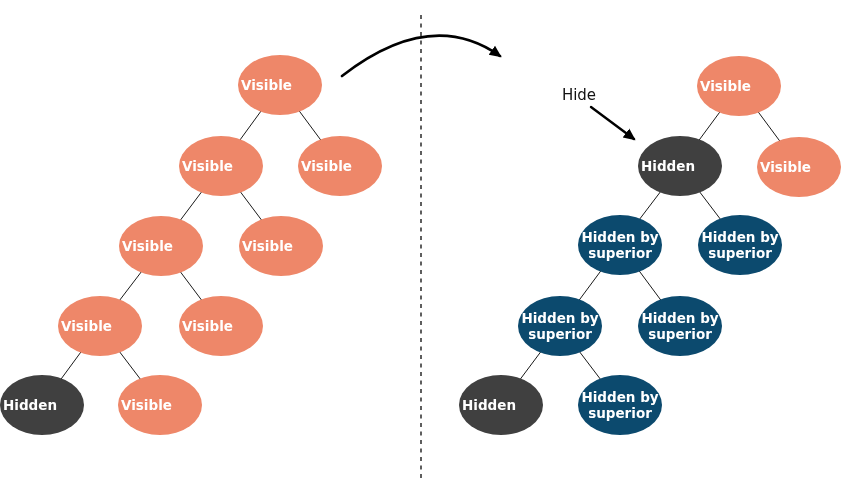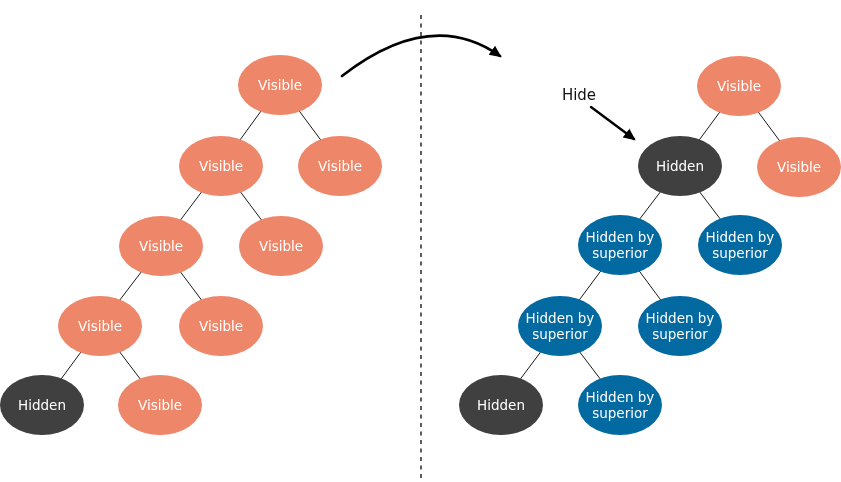--- a/index.html
+++ b/index.html
@@ -22,33 +22,33 @@
     top: 0;
     z-index: 0;
   }
   .node {
     position: absolute;
     width: 84px;
     height: 60px;
     border-radius: 50%;
     display: flex;
     align-items: center;
-    justify-content: center;
+    justify-content: flex-start;
     text-align: center;
     color: #ffffff;
     font-size: 13.5px;
-    font-weight: 400;
+    font-weight: 700;
     line-height: 1.2;
     padding: 0 3px;
     box-sizing: border-box;
     z-index: 1;
   }
   .node.visible { background: #EE8769; }
   .node.hidden { background: #404040; }
-  .node.hbs { background: #0369a1; }
+  .node.hbs { background: #0c4a6e; }
   .hide-label {
     position: absolute;
     left: 556px;
     top: 71px;
     width: 46px;
     text-align: center;
     font-size: 15px;
     color: #121212;
     z-index: 1;
   }

